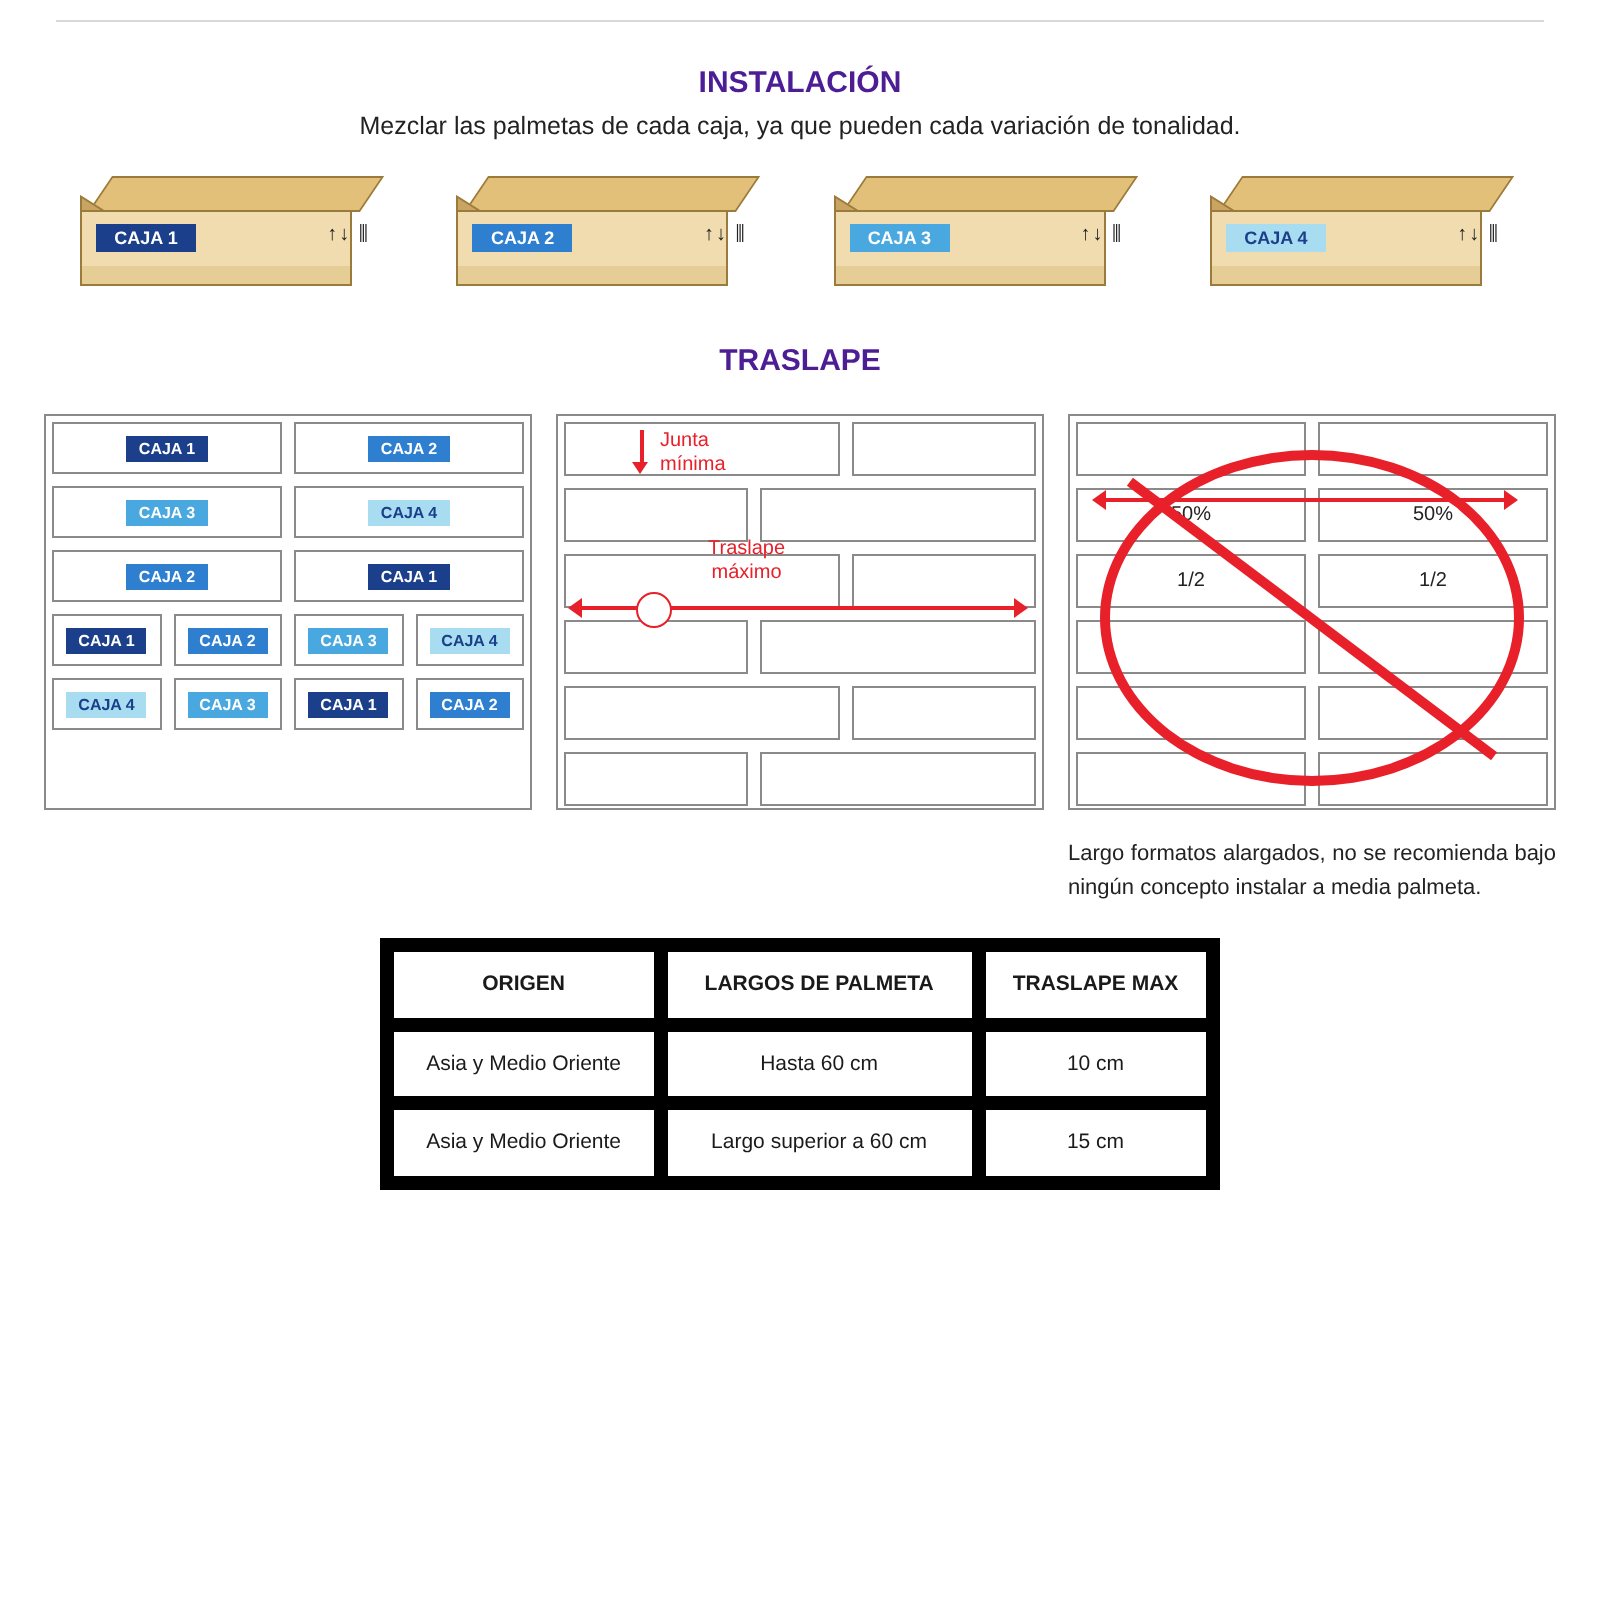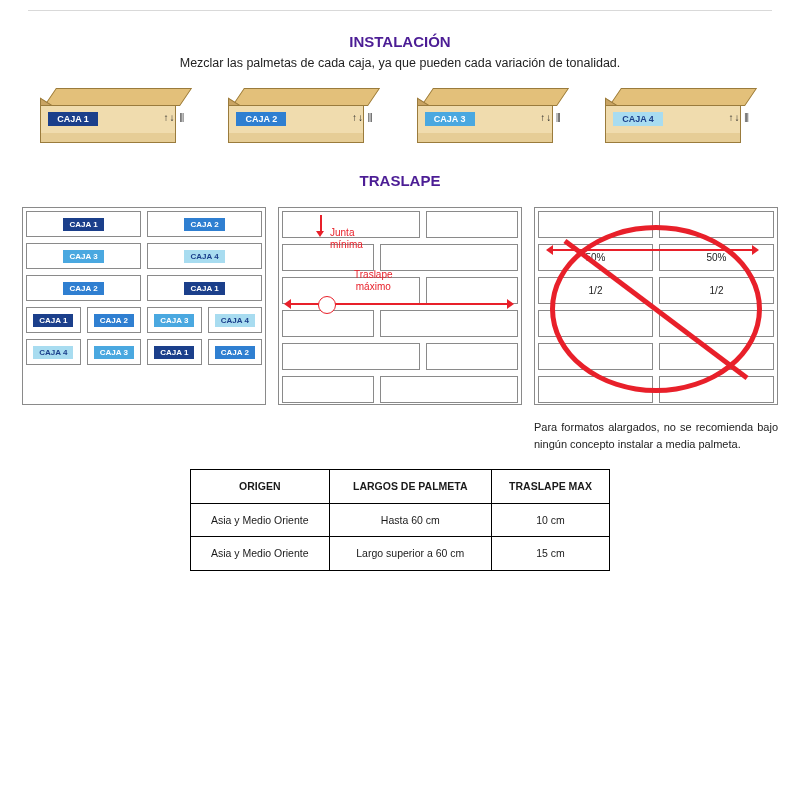--- a/index.html
+++ b/index.html
@@ -160,21 +160,21 @@
     transform-origin:center;
   }
 
   
   .tablewrap{
     margin:16px auto 0;
     width:420px;
   }
   table{border-collapse:collapse;width:100%;}
   th,td{
-    border:1px solid #000000;
+    border:7px solid #000000;
     font-size:10.5px;
     text-align:center;
     padding:9px 0;
     color:#1a1a1a;
     line-height:1.4;
   }
   th{font-weight:bold;}
 </style>
 </head>
 <body>
@@ -308,21 +308,21 @@
             <div class="bcell" style="flex:2"></div>
           </div>
           <div class="brow">
             <div class="bcell" style="flex:2"></div>
             <div class="bcell" style="flex:3"></div>
           </div>
         </div>
 
         <div class="arrowline" style="left:42px;top:8px;width:1.5px;height:18px;"></div>
         <div style="position:absolute;left:38px;top:24px;width:0;height:0;border-left:4px solid transparent;border-right:4px solid transparent;border-top:6px solid #e8202a;"></div>
-        <div class="ann" style="left:52px;top:20px;">
+        <div class="ann" style="left:52px;top:8px;">
           <span>Junta</span><br>
           <span>mínima</span>
         </div>
 
         <div class="ann" style="left:76px;top:62px;text-align:center;">
           <span>Traslape</span><br>
           <span>máximo</span>
         </div>
         <div class="arrowline" style="left:12px;top:96px;width:220px;height:1.5px;"></div>
         <div style="position:absolute;left:6px;top:92px;width:0;height:0;border-top:5px solid transparent;border-bottom:5px solid transparent;border-right:7px solid #e8202a;"></div>
@@ -358,21 +358,21 @@
             <div class="p3cell" style="flex:1"></div>
             <div class="p3cell" style="flex:1"></div>
           </div>
         </div>
         <div class="arrowline" style="left:18px;top:42px;width:202px;height:1.5px;"></div>
         <div style="position:absolute;left:12px;top:38px;width:0;height:0;border-top:5px solid transparent;border-bottom:5px solid transparent;border-right:7px solid #e8202a;"></div>
         <div style="position:absolute;left:218px;top:38px;width:0;height:0;border-top:5px solid transparent;border-bottom:5px solid transparent;border-left:7px solid #e8202a;"></div>
         <div class="circle"></div>
         <div class="slash"></div>
       </div>
-      <div class="caption">Para formatos alargados, no se recomienda bajo ningún concepto instalar a media palmeta.</div>
+      <div class="caption">Largo formatos alargados, no se recomienda bajo ningún concepto instalar a media palmeta.</div>
     </div>
 
   </div>
 
   <div class="tablewrap">
     <table>
       <thead>
         <tr>
           <th>ORIGEN</th>
           <th>LARGOS DE PALMETA</th>

